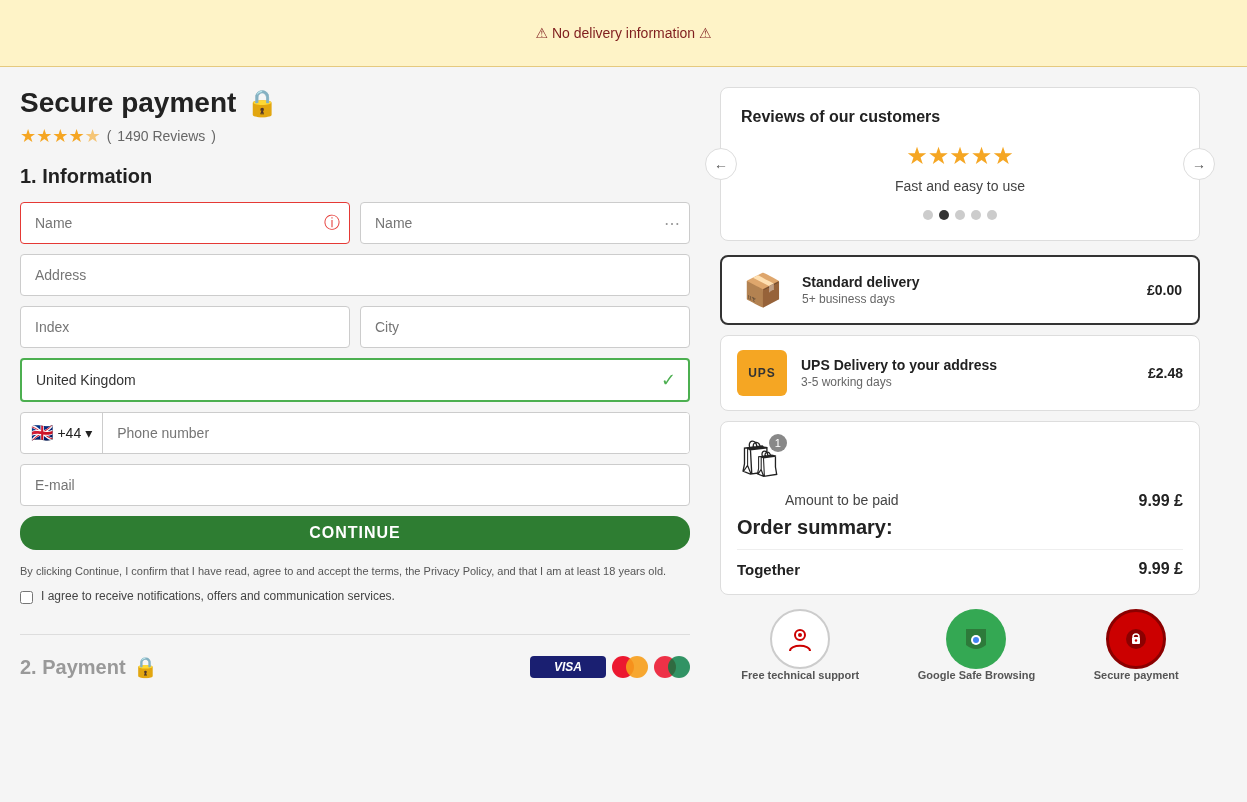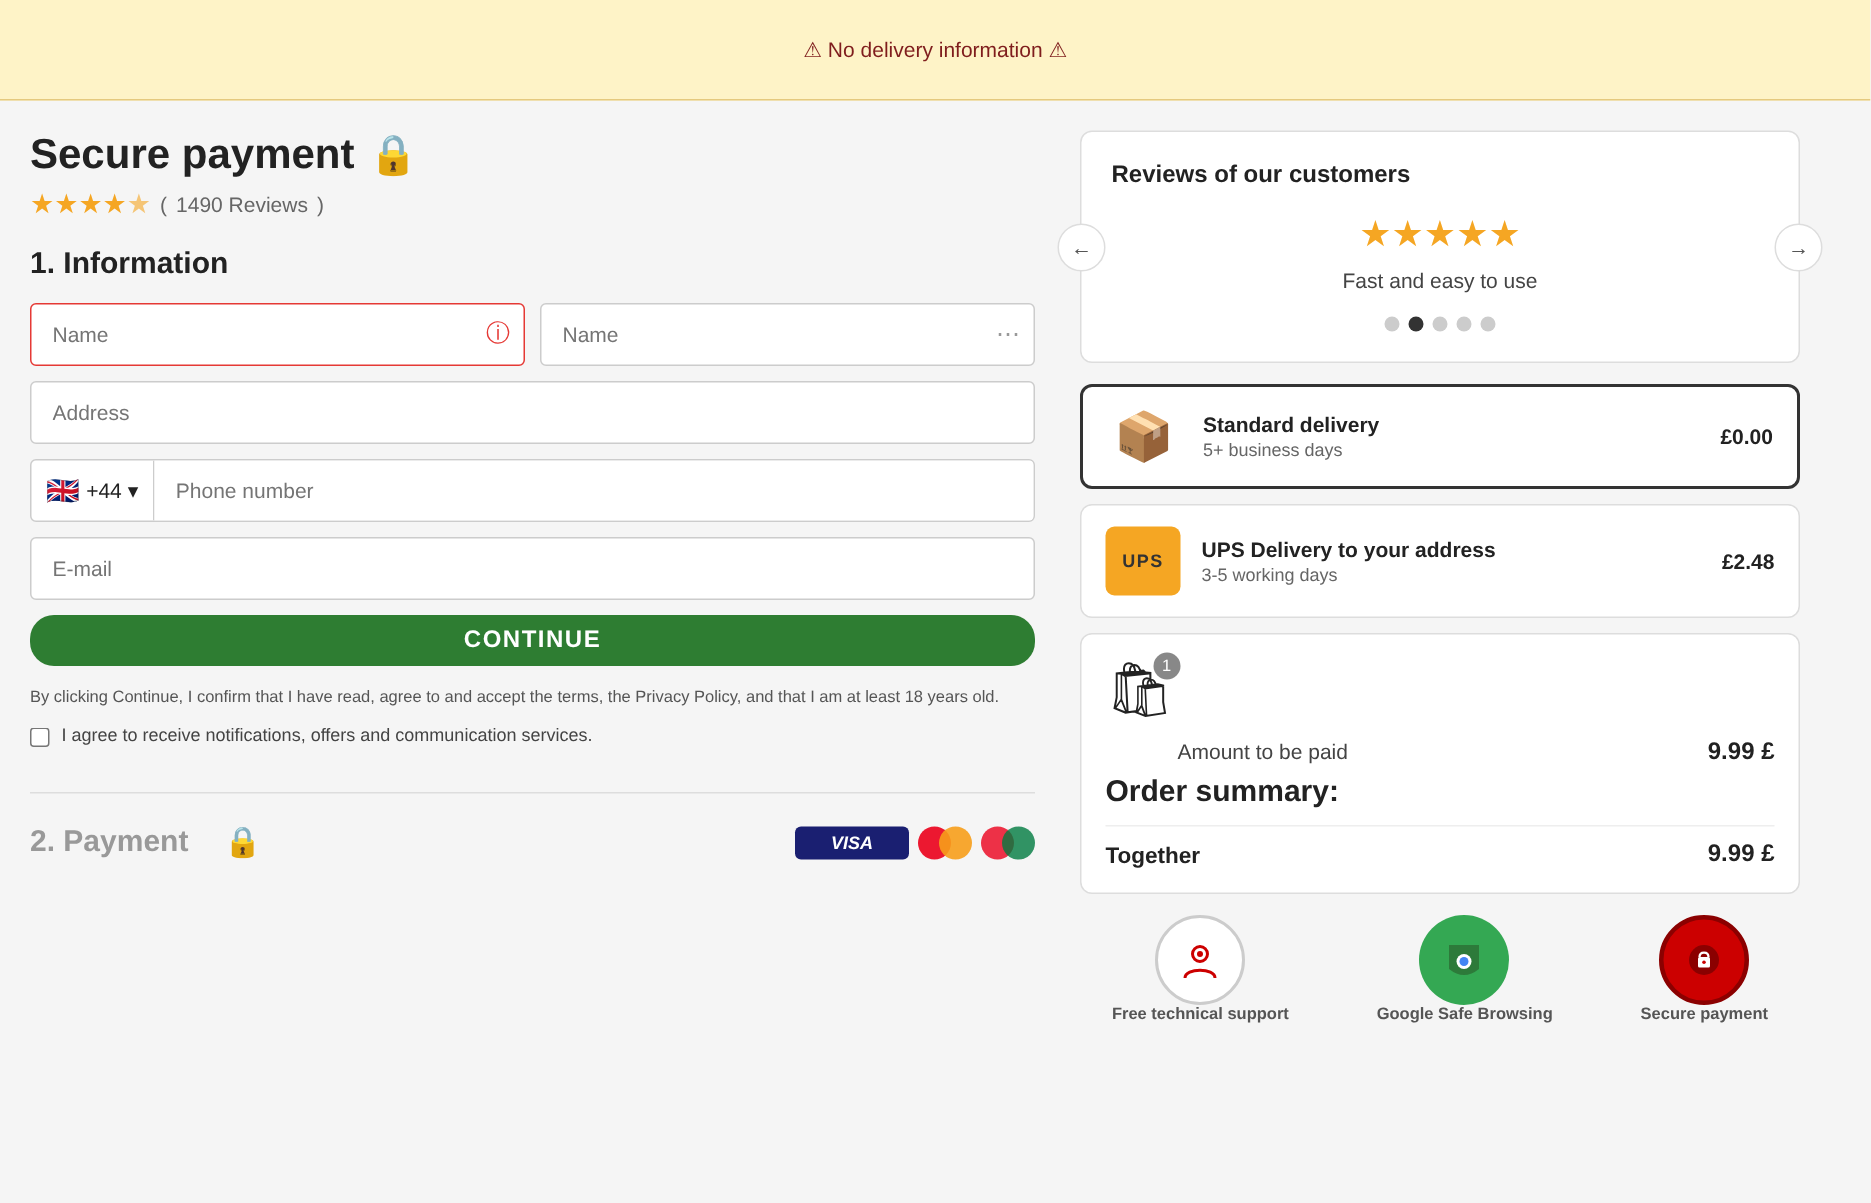--- a/index.html
+++ b/index.html
@@ -205,21 +205,21 @@
       margin-top: 30px;
       padding-top: 20px;
       border-top: 1px solid #ddd;
     }
 
     .payment-title {
       font-size: 20px;
       font-weight: bold;
       display: flex;
       align-items: center;
-      gap: 24px;
+      gap: 8px;
       color: #999;
     }
 
     .payment-cards {
       display: flex;
       gap: 6px;
       align-items: center;
     }
 
     
@@ -550,22 +550,39 @@
     </div>
 
     
     <div class="form-row">
       <div class="input-wrapper">
         <input class="form-input" type="text" placeholder="Address" style="">
       </div>
     </div>
 
     
-
-    
+    <div class="form-row">
+      <div class="input-wrapper">
+        <input class="form-input" type="text" placeholder="Index" style="">
+      </div>
+      <div class="input-wrapper">
+        <input class="form-input" type="text" placeholder="City" style="">
+      </div>
+    </div>
+
+    
+    <div class="country-select-wrapper">
+      <select class="country-select">
+        <option>United Kingdom</option>
+        <option>United States</option>
+        <option>Germany</option>
+        <option>France</option>
+      </select>
+      <span class="country-check">✓</span>
+    </div>
 
     
     <div class="phone-row">
       <div class="phone-prefix">
         <span class="flag-icon">🇬🇧</span>
         <span>+44</span>
         <span>▾</span>
       </div>
       <input class="phone-input" type="tel" placeholder="Phone number" style="">
     </div>

